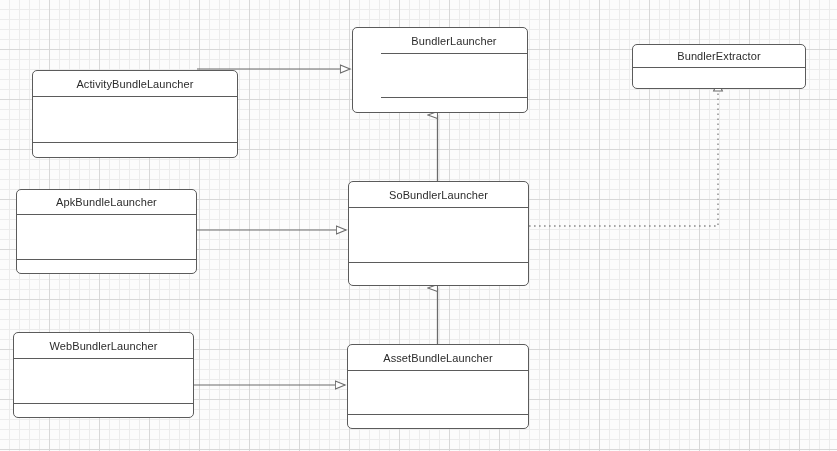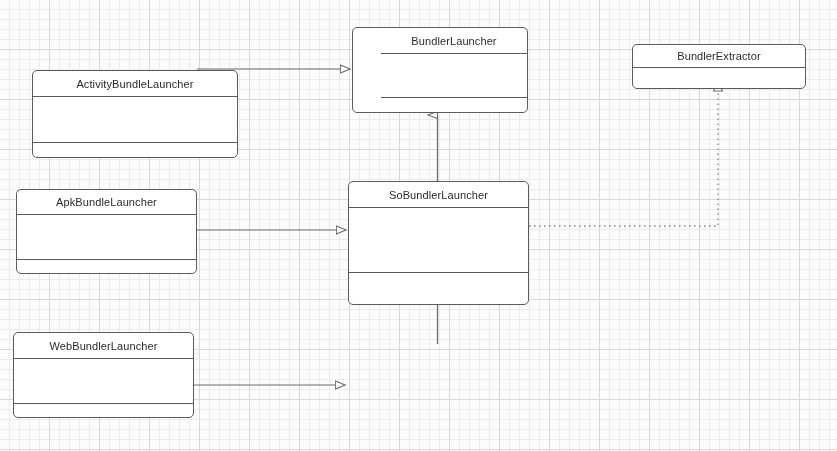--- a/index.html
+++ b/index.html
@@ -131,26 +131,31 @@
     <div class="uml-title" style="height:25px;">ApkBundleLauncher</div>
     <div class="uml-compartment divided" style="height:31px;"></div>
     <div class="uml-compartment"></div>
   </div>
 
   <div class="uml-class" style="left:632px; top:44px; width:174px; height:45px;">
     <div class="uml-title" style="height:23px;">BundlerExtractor</div>
     <div class="uml-compartment"></div>
   </div>
 
-  <div class="uml-class" style="left:348px; top:181px; width:181px; height:124px;">
+  <div class="uml-class" style="left:348px; top:181px; width:181px; height:105px;">
     <div class="uml-title" style="height:26px;">SoBundlerLauncher</div>
     <div class="uml-compartment divided" style="height:33px;"></div>
     <div class="uml-compartment"></div>
   </div>
 
   <div class="uml-class" style="left:13px; top:332px; width:181px; height:86px;">
     <div class="uml-title" style="height:26px;">WebBundlerLauncher</div>
     <div class="uml-compartment divided" style="height:31px;"></div>
     <div class="uml-compartment"></div>
   </div>
 
+  <div class="uml-class" style="left:347px; top:344px; width:182px; height:85px;">
+    <div class="uml-title" style="height:26px;">AssetBundleLauncher</div>
+    <div class="uml-compartment divided" style="height:30px;"></div>
+    <div class="uml-compartment"></div>
+  </div>
 
 </div>
 
 </body></html>

